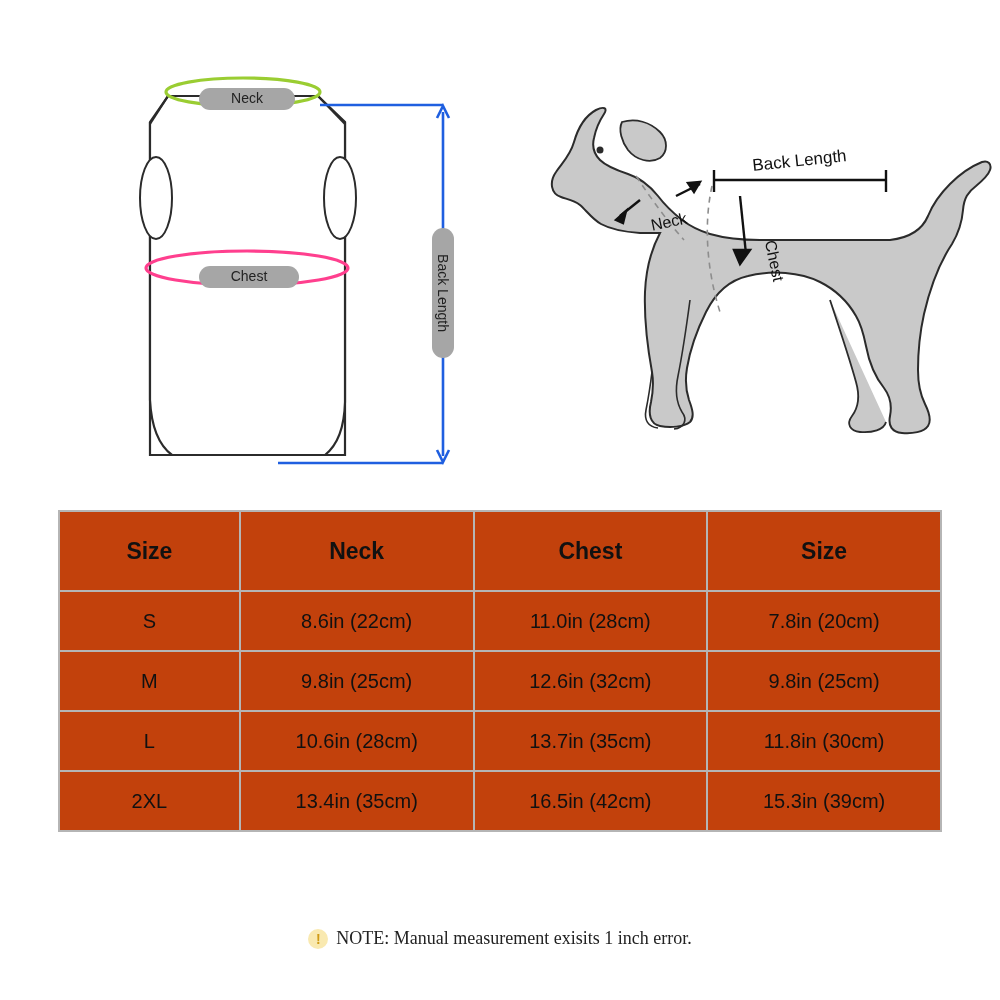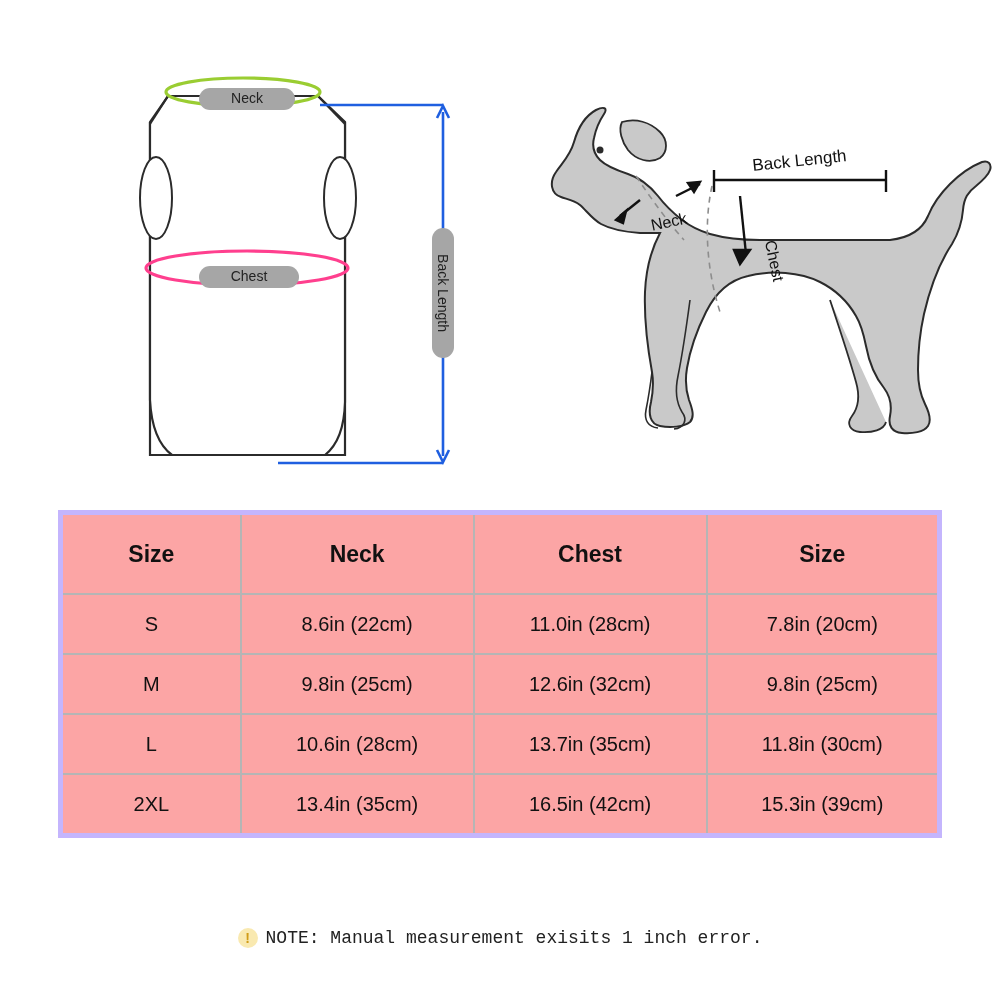--- a/index.html
+++ b/index.html
@@ -45,22 +45,22 @@
   
   .table-wrap {
     position: absolute;
     left: 58px;
     top: 510px;
     width: 884px;
   }
   table.size-table {
     width: 100%;
     border-collapse: collapse;
-    border: 5px solid #c4b5fd;
-    background: #fca5a5;
+    border: 2px solid #c4b5fd;
+    background: #c2410c;
   }
   table.size-table th,
   table.size-table td {
     border: 2px solid #b5b5b5;
     text-align: center;
     font-size: 20px;
     font-weight: normal;
     color: #111;
     padding: 0;
     height: 58px;
@@ -95,21 +95,21 @@
     color: #d09b16;
     font-size: 14px;
     font-weight: bold;
     line-height: 20px;
     text-align: center;
     display: inline-block;
   }
   .note-text {
     font-size: 18px;
     color: #222;
-    font-family: Liberation Mono, monospace;
+    font-family: Liberation Serif, serif;
   }
 </style>
 </head>
 <body>
 
 <div class="page">
 
   <div class="diagram-area">
     <svg class="diagram-svg" width="1000" height="500" viewBox="0 0 1000 500" xmlns="http://www.w3.org/2000/svg">
 

